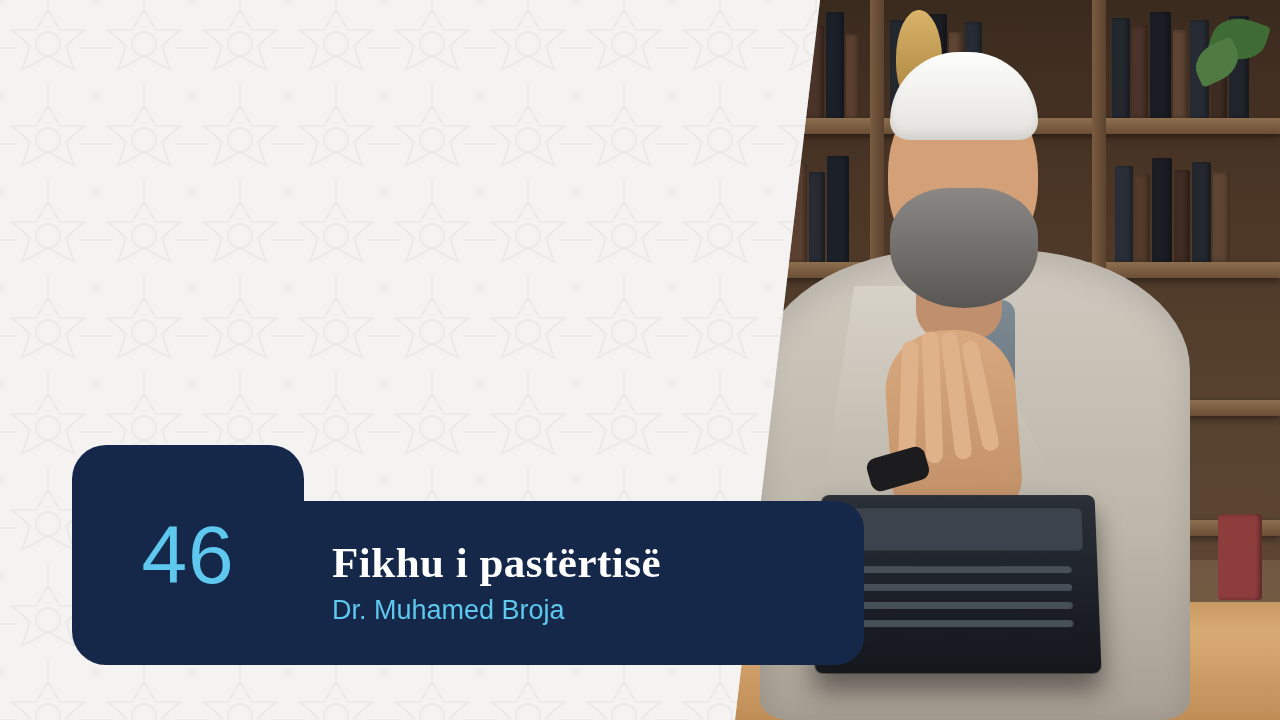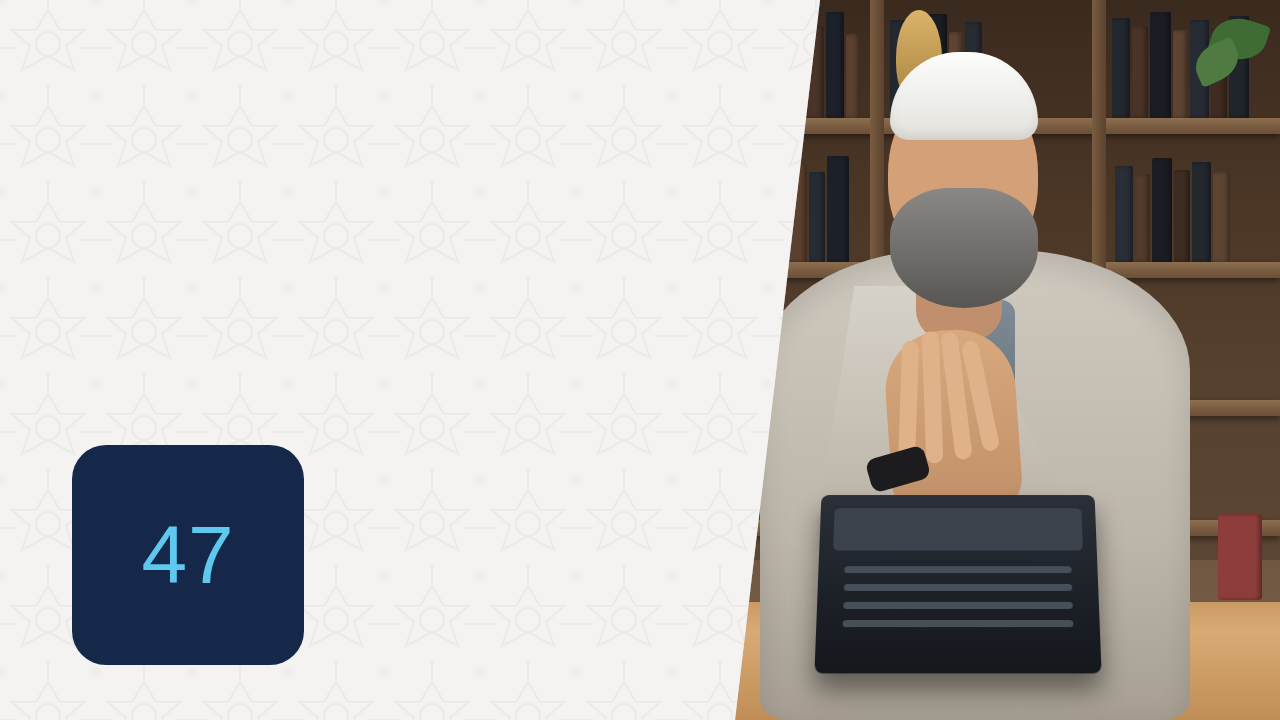--- a/index.html
+++ b/index.html
@@ -374,18 +374,22 @@
             </g>
           </pattern>
         </defs>
         <rect width="820" height="720" fill="url(#arab)"></rect>
       </svg>
     </div>
   </div>
 
 
   <div class="badge-wrap">
+    <div class="badge-bar">
+      <div class="badge-title">Fikhu i pastërtisë</div>
+      <div class="badge-sub">Dr. Muhamed Broja</div>
+    </div>
     <div class="badge-num">
-      <span>47</span>
+      <span>46</span>
     </div>
   </div>
 
 </div>
 
 </body></html>

